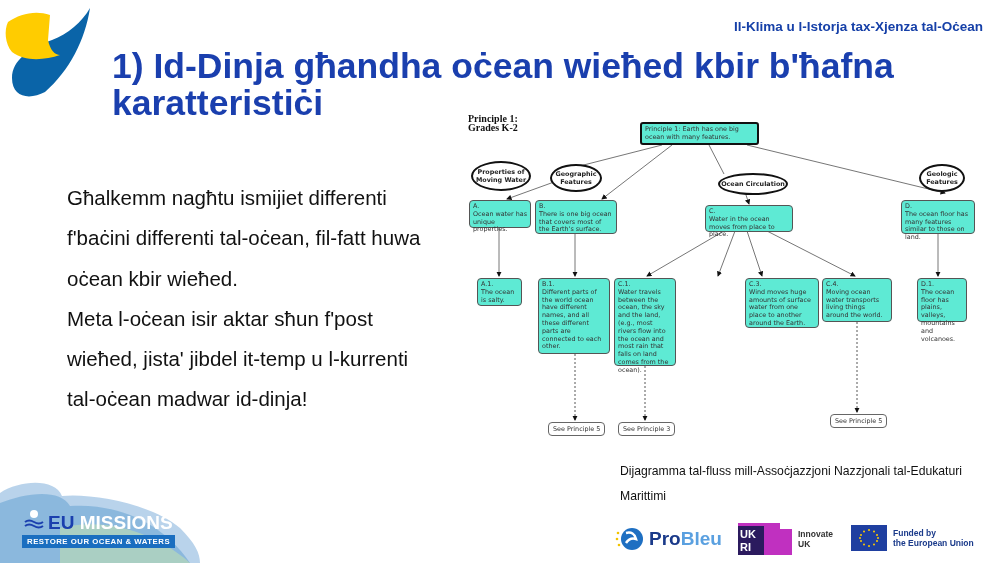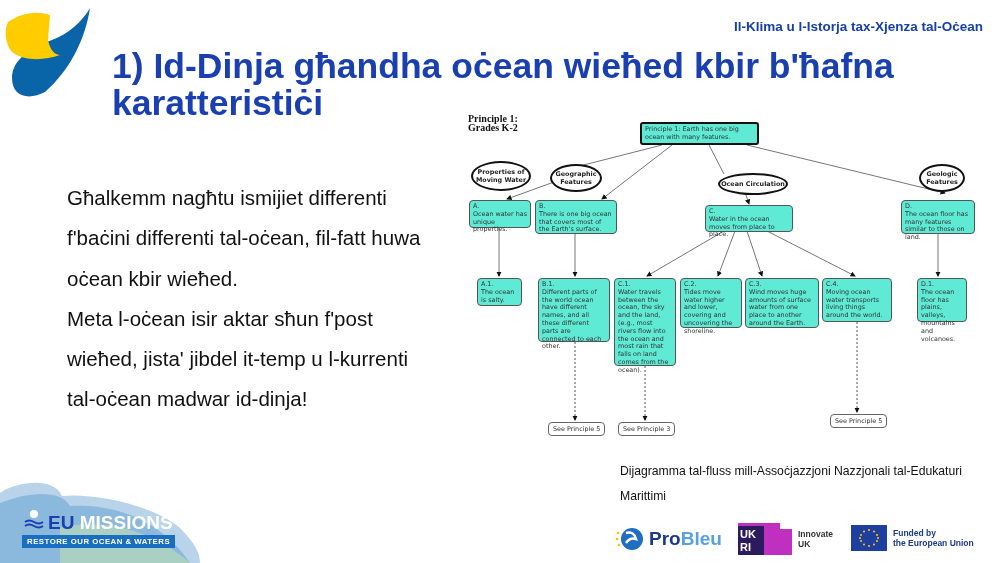--- a/index.html
+++ b/index.html
@@ -130,31 +130,27 @@
   </div>
   <div class="node" style="left:439px;top:94px;width:74px;height:34px;">
     <div>D.</div>
     <div>The ocean floor has many features similar to those on land.</div>
   </div>
 
   <div class="node" style="left:15px;top:172px;width:45px;height:28px;">
     <div>A.1.</div>
     <div>The ocean is salty.</div>
   </div>
-  <div class="node" style="left:76px;top:172px;width:72px;height:64px;">
+  <div class="node" style="left:76px;top:172px;width:72px;height:76px;">
     <div>B.1.</div>
     <div>Different parts of the world ocean have different names, and all these different parts are connected to each other.</div>
   </div>
   <div class="node" style="left:152px;top:172px;width:62px;height:88px;">
     <div>C.1.</div>
     <div>Water travels between the ocean, the sky and the land, (e.g., most rivers flow into the ocean and most rain that falls on land comes from the ocean).</div>
-  </div>
-  <div class="node" style="left:218px;top:172px;width:62px;height:50px;">
-    <div>C.2.</div>
-    <div>Tides move water higher and lower, covering and uncovering the shoreline.</div>
   </div>
   <div class="node" style="left:283px;top:172px;width:74px;height:50px;">
     <div>C.3.</div>
     <div>Wind moves huge amounts of surface water from one place to another around the Earth.</div>
   </div>
   <div class="node" style="left:360px;top:172px;width:70px;height:44px;">
     <div>C.4.</div>
     <div>Moving ocean water transports living things around the world.</div>
   </div>
   <div class="node" style="left:455px;top:172px;width:50px;height:44px;">

